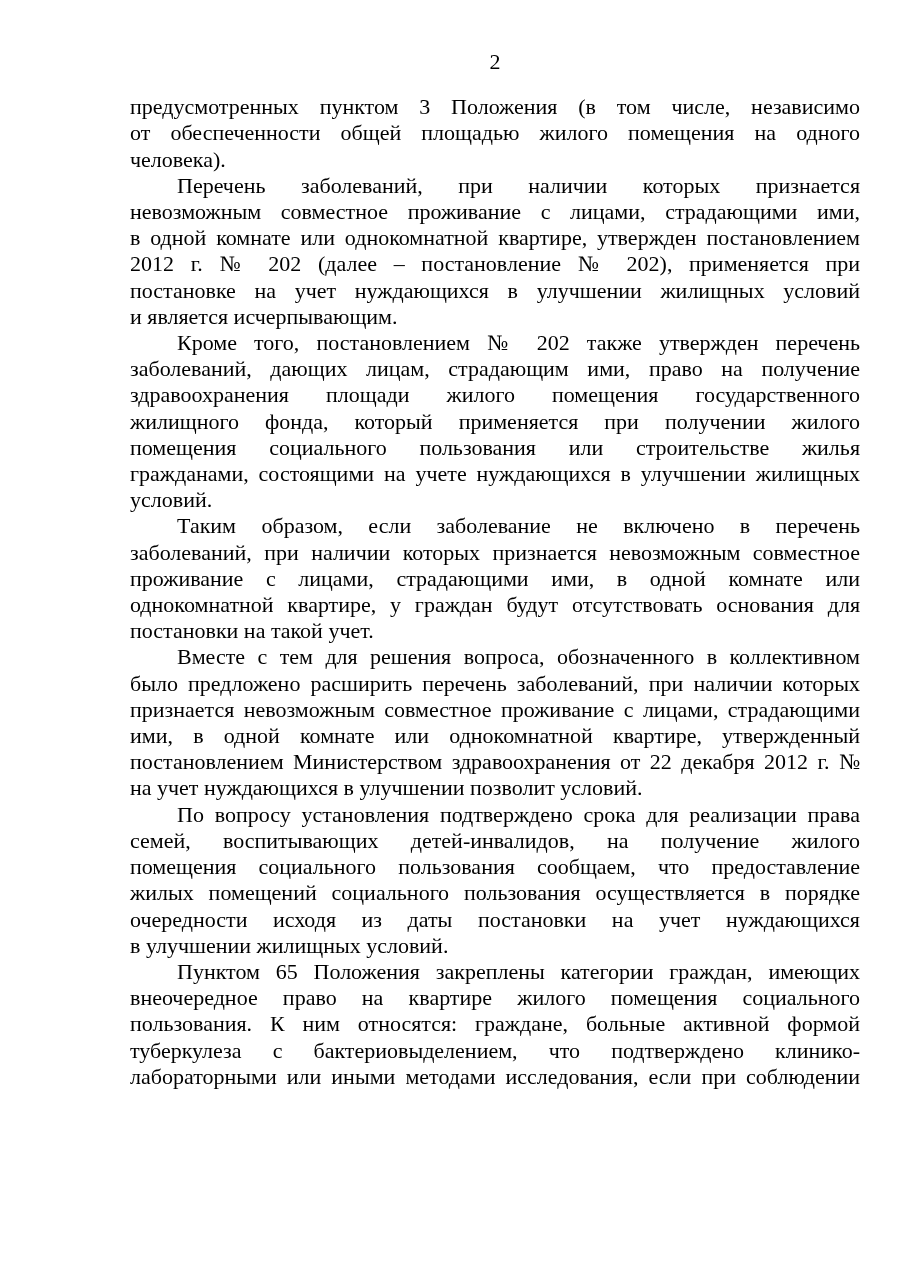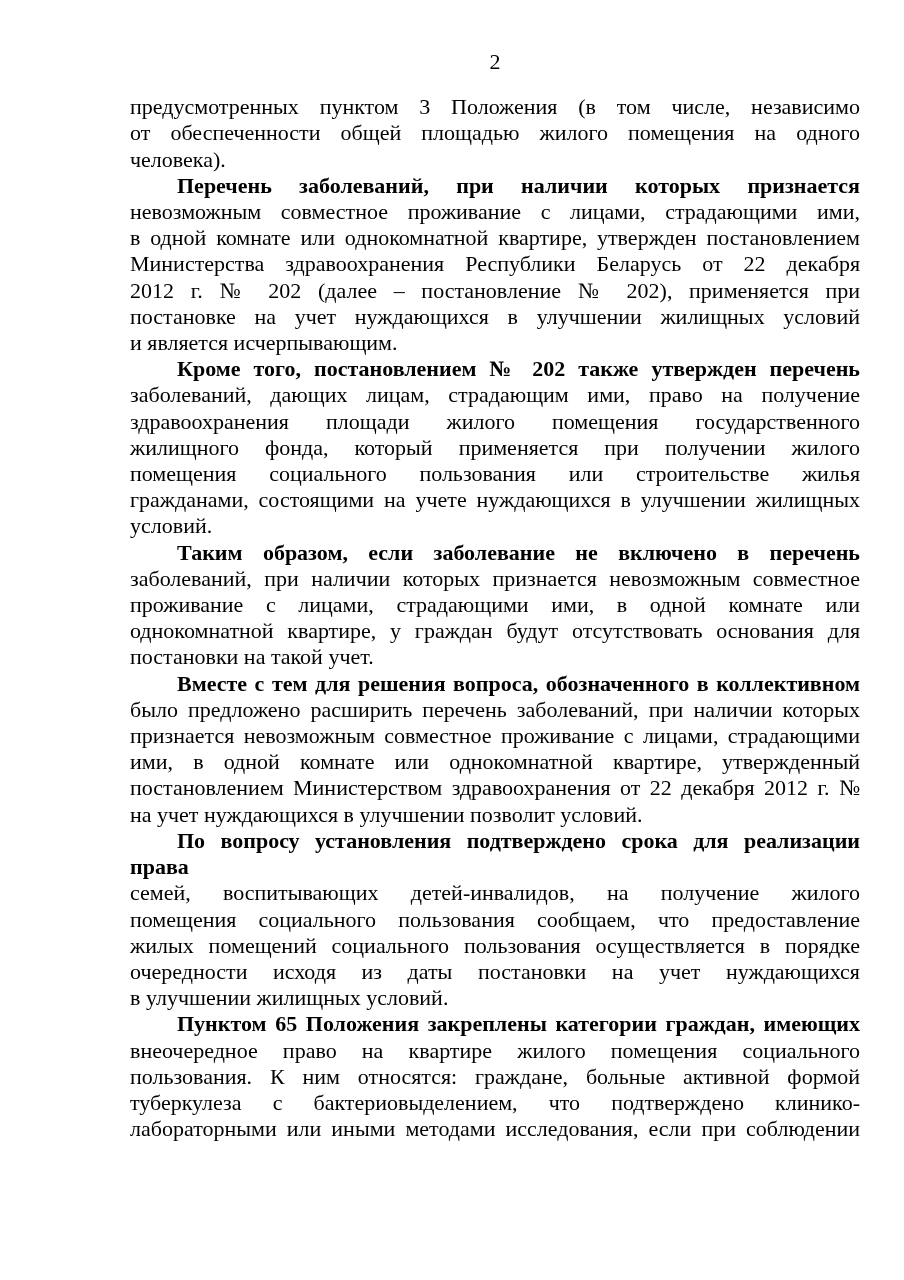--- a/index.html
+++ b/index.html
@@ -35,39 +35,37 @@
     text-align: justify;
     text-align-last: justify;
     white-space: normal;
   }
   .line.final {
     text-align: right;
     text-align-last: left;
   }
   .line.indent {
     text-indent: 47px;
-    font-weight: bold;
   }
 </style>
 </head>
 <body>
 
 <div class="sheet">
   <div class="page-number">2</div>
   <div id="doc-body">
       <div class="para">
         <div class="line">предусмотренных пунктом 3 Положения (в том числе, независимо</div>
         <div class="line">от обеспеченности общей площадью жилого помещения на одного</div>
         <div class="line final">человека).</div>
       </div>
       <div class="para">
         <div class="line indent">Перечень заболеваний, при наличии которых признается</div>
         <div class="line">невозможным совместное проживание с лицами, страдающими ими,</div>
         <div class="line">в одной комнате или однокомнатной квартире, утвержден постановлением</div>
-        <div class="line">Министерства здравоохранения Республики Беларусь от 22 декабря</div>
         <div class="line">2012 г. № 202 (далее – постановление № 202), применяется при</div>
         <div class="line">постановке на учет нуждающихся в улучшении жилищных условий</div>
         <div class="line final">и является исчерпывающим.</div>
       </div>
       <div class="para">
         <div class="line indent">Кроме того, постановлением № 202 также утвержден перечень</div>
         <div class="line">заболеваний, дающих лицам, страдающим ими, право на получение</div>
         <div class="line">здравоохранения площади жилого помещения государственного</div>
         <div class="line">жилищного фонда, который применяется при получении жилого</div>
         <div class="line">помещения социального пользования или строительстве жилья</div>

